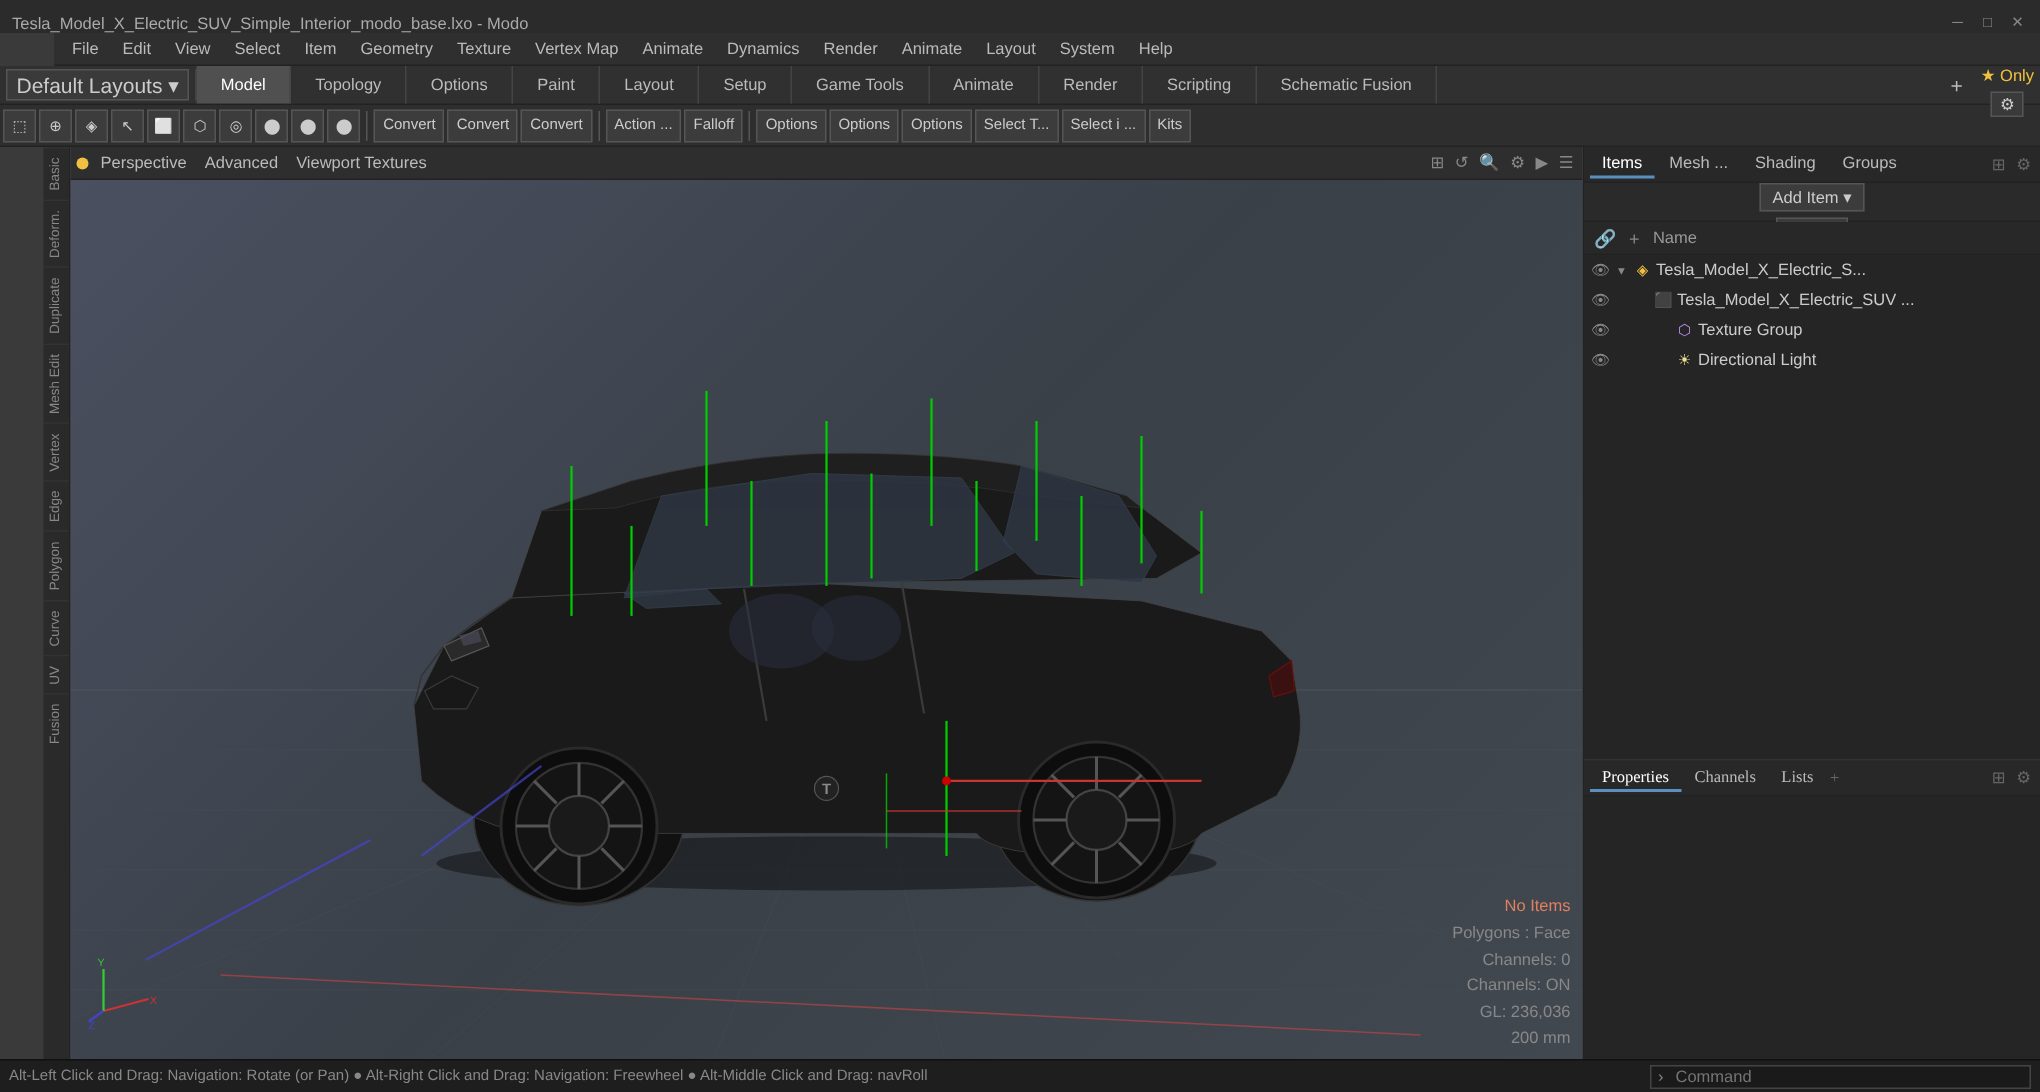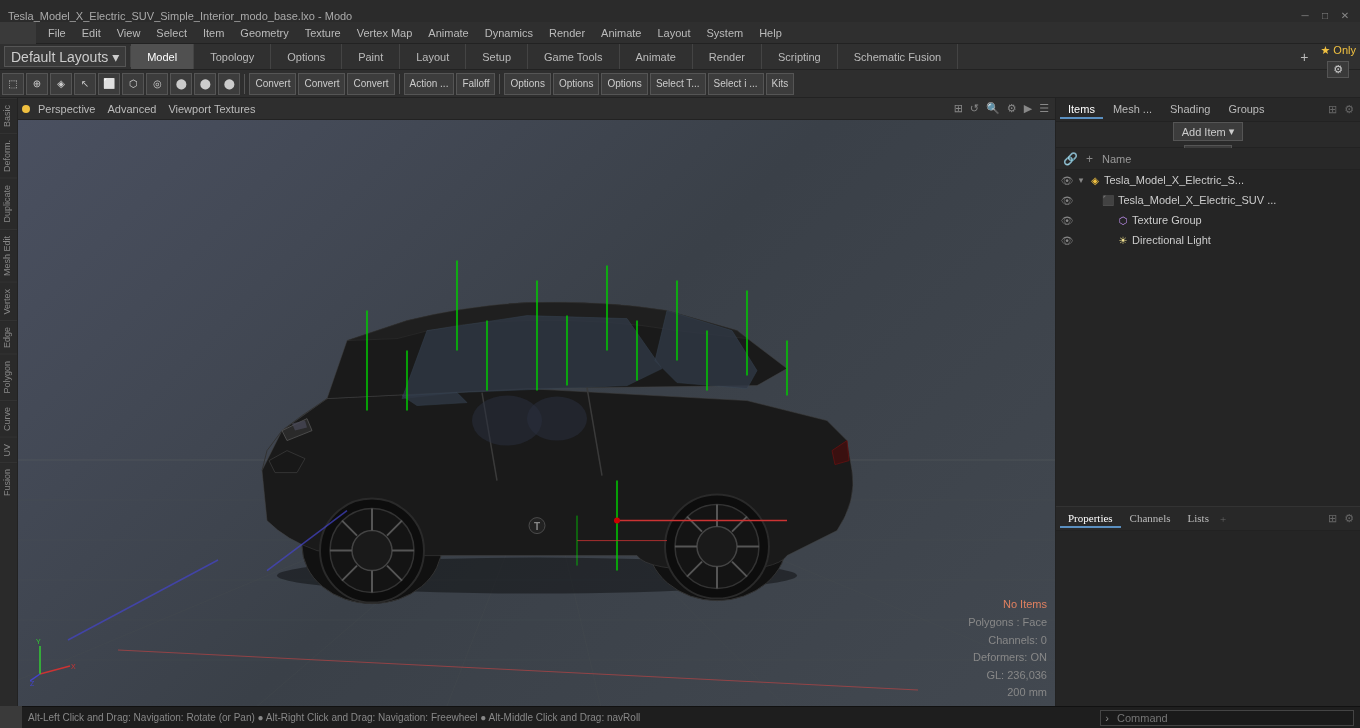--- a/index.html
+++ b/index.html
@@ -118,20 +118,21 @@
       height: 22px;
       white-space: nowrap;
     }
     .tool-btn.icon-only { padding: 2px 4px; min-width: 22px; justify-content: center; }
     .tool-separator { width: 1px; height: 20px; background: #555; margin: 0 2px; }
 
     
     #main-area {
       display: flex;
       height: calc(728px - 22px - 22px - 26px - 28px - 22px);
+      margin-left: 29px;
     }
 
     
     #left-sidebar {
       width: 18px;
       background: #2a2a2a;
       display: flex;
       flex-direction: column;
       border-right: 1px solid #222;
       overflow: hidden;
@@ -401,21 +402,20 @@
 
     
     #status-bar {
       background: #1e1e1e;
       height: 22px;
       display: flex;
       align-items: center;
       padding: 0 6px;
       gap: 6px;
       border-top: 1px solid #111;
-      margin-left: 22px;
     }
     .status-text {
       font-size: 10px;
       color: #888;
       flex: 1;
     }
     #command-input-area {
       display: flex;
       align-items: center;
       background: #1a1a1a;
@@ -672,21 +672,21 @@
         <line x1="160" y1="280" x2="80" y2="340" stroke="#4444cc" stroke-width="1.5" opacity="0.7"></line>
 
         <ellipse cx="320" cy="190" rx="35" ry="25" fill="#2a3040" opacity="0.5"></ellipse>
         <ellipse cx="370" cy="188" rx="30" ry="22" fill="#2a3040" opacity="0.5"></ellipse>
       </svg>
 
       <div id="viewport-status">
         <div class="status-highlight">No Items</div>
         <div>Polygons : Face</div>
         <div>Channels: 0</div>
-        <div>Deformers: ON</div>
+        <div>Channels: ON</div>
         <div>GL: 236,036</div>
         <div>200 mm</div>
       </div>
 
       <svg id="axis-indicator" xmlns="http://www.w3.org/2000/svg" viewBox="0 0 50 50">
         <line x1="10" y1="38" x2="40" y2="30" stroke="#cc3333" stroke-width="1.5"></line>
         <text x="41" y="33" fill="#cc3333" font-size="7">X</text>
         <line x1="10" y1="38" x2="10" y2="10" stroke="#33cc33" stroke-width="1.5"></line>
         <text x="6" y="8" fill="#33cc33" font-size="7">Y</text>
         <line x1="10" y1="38" x2="0" y2="45" stroke="#4444cc" stroke-width="1.5"></line>

